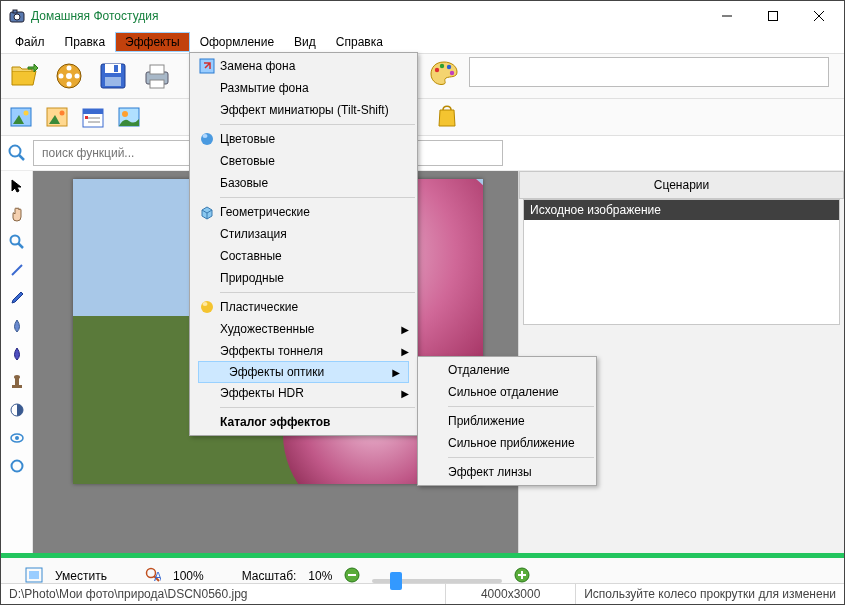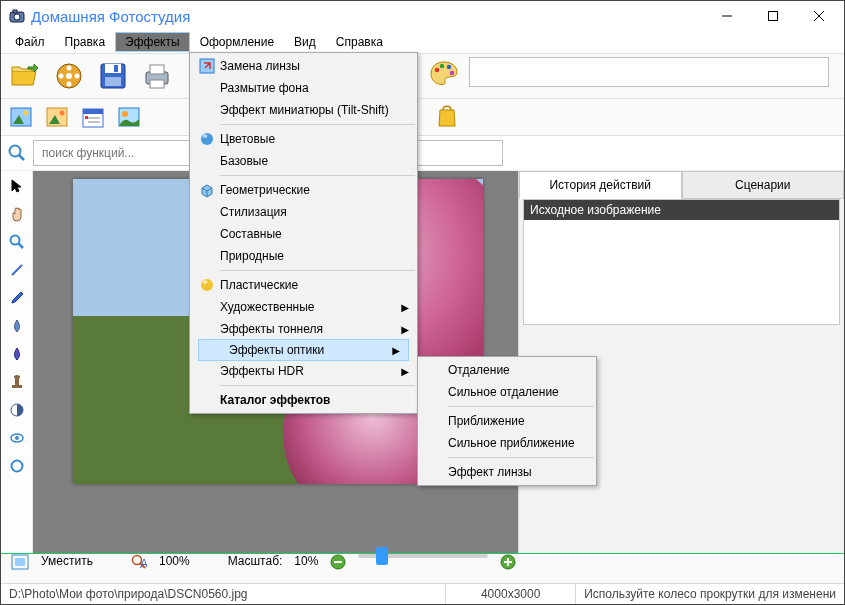--- a/index.html
+++ b/index.html
@@ -1,23 +1,23 @@
 <!DOCTYPE html>
 <html><head>
 <meta charset="utf-8">
 <style>
 * { box-sizing: border-box; margin: 0; padding: 0; font-family: "Segoe UI", Tahoma, sans-serif; font-size: 12px; }
 body { background: #fff; width: 845px; height: 605px; overflow: hidden; border: 1px solid #444; display: flex; flex-direction: column; }
 .titlebar { height: 30px; display: flex; align-items: center; padding: 0 2px 0 8px; background: #fff; }
 .titlebar .icon { width: 16px; height: 16px; margin-right: 6px; display:flex; align-items:center; justify-content:center;}
-.titlebar .title { flex: 1; font-size: 15px; color: #3b82f6; }
+.titlebar .title { flex: 1; font-size: 12px; color: #15803d; }
 .titlebar .win-btn { width: 46px; height: 30px; display:flex; align-items:center; justify-content:center; color:#000;}
 .menubar { height: 22px; display: flex; align-items: center; padding-left: 4px; background:#fff; }
 .menubar .mi { padding: 3px 10px; cursor: default; }
-.menubar .mi.opened { background: #737373; border:1px solid #99d1ff; padding:2px 9px;}
+.menubar .mi.opened { background: #c2410c; border:1px solid #99d1ff; padding:2px 9px;}
 .toolbar { border-top:1px solid #e0e0e0; border-bottom:1px solid #e0e0e0; background:#fafafa; padding:4px 6px; display:flex; gap:8px; }
 .tool-big { width:36px; height:36px; display:flex; align-items:center; justify-content:center; border:1px solid transparent; border-radius:3px;}
 .tool-row2 { background:#fafafa; border-bottom:1px solid #e0e0e0; padding:4px 6px; display:flex; gap:8px; }
 .tool-sm { width:28px; height:28px; display:flex; align-items:center; justify-content:center; border:1px solid transparent; border-radius:3px;}
 .search-row { display:flex; align-items:center; gap:6px; padding:4px 6px; border-bottom:1px solid #ececec;}
 .search-input { flex:0 0 470px; height:26px; border:1px solid #bcbcbc; background:#fff; padding:0 8px; color:#888; }
 .search-input input { border:none; outline:none; width:100%; height:100%; font-size:12px; color:#333; background:transparent;}
 .main { flex:1; display:flex; overflow:hidden; }
 .sidetools { width:32px; background:#fdfdfd; border-right:1px solid #e5e5e5; display:flex; flex-direction:column; align-items:center; padding-top:4px; gap:6px;}
 .side-btn { width:22px; height:22px; display:flex; align-items:center; justify-content:center; position:relative;}
@@ -25,21 +25,21 @@
 .photo { position:absolute; left:40px; top:8px; width:410px; height:305px; background:#fff; box-shadow:0 0 4px rgba(0,0,0,0.4);}
 .photo .img { width:100%; height:100%; background:linear-gradient(to bottom, #a8c8e8 0%, #a8c8e8 45%, #5a7a3a 45%, #5a7a3a 100%); position:relative; overflow:hidden;}
 .flower { position:absolute; right:-40px; top:-30px; width:260px; height:260px; border-radius:50%; background:radial-gradient(circle at 40% 40%, #e8b8d0, #d06898 40%, #a83868 70%);}
 .flower2 { position:absolute; right:20px; bottom:-40px; width:180px; height:180px; border-radius:50%; background:radial-gradient(circle at 50% 40%, #f0c0d8, #c05888 50%, #882850 80%);}
 .rightpanel { width:326px; background:#f2f2f2; border-left:1px solid #d8d8d8; display:flex; flex-direction:column;}
 .tabs { display:flex; height:28px; }
 .tab { flex:1; display:flex; align-items:center; justify-content:center; border:1px solid #c8c8c8; background:#ececec; cursor:default;}
 .tab.active { background:#fff; border-bottom-color:#fff;}
 .history { background:#fff; margin:0 4px 4px 4px; border:1px solid #c8c8c8; height:126px; overflow:auto;}
 .history-item { padding:3px 6px; background:#404040; color:#fff;}
-.bottombar { height:30px; border-top:1px solid #22c55e; background:#fafafa; display:flex; align-items:flex-start; gap:12px; padding:0 10px;}
+.bottombar { height:30px; border-top:5px solid #22c55e; background:#fafafa; display:flex; align-items:flex-end; gap:12px; padding:0 24px;}
 .statusbar { height:21px; border-top:1px solid #d8d8d8; display:flex; align-items:center; font-size:11px; color:#444;}
 .statusbar .seg { padding:0 8px; border-right:1px solid #d8d8d8; height:100%; display:flex; align-items:center;}
 .statusbar .seg.grow { flex:1; }
 .dropdown { position:absolute; left:189px; top:52px; width:229px; background:#f2f2f2; border:1px solid #a8a8a8; box-shadow:2px 2px 4px rgba(0,0,0,0.25); padding:2px 0; z-index:100;}
 .dd-item { display:flex; align-items:center; height:22px; padding:0 28px 0 4px; position:relative;}
 .dd-item .ico { width:26px; display:flex; justify-content:center;}
 .dd-item.hl { background:#cde8ff; border:1px solid #99d1ff; margin:-1px 8px;}
 .dd-item.bold span.lbl { font-weight:bold; }
 .dd-item .arrow { position:absolute; right:8px; font-size:10px; color:#000;}
 .dd-sep { height:1px; background:#d0d0d0; margin:3px 2px 3px 30px;}
@@ -271,21 +271,20 @@
   <div class="canvas">
     <div class="photo">
       <div class="img">
           <div class="flower"></div>
           <div class="flower2"></div>
         </div>
     </div>
   </div>
   <div class="rightpanel">
     <div class="tabs">
-      <div class="tab active">История действий</div>
       <div class="tab">Сценарии</div>
     </div>
     <div class="history">
       <div class="history-item">Исходное изображение</div>
     </div>
   </div>
 </div>
 
 <div class="bottombar">
   <span>
@@ -332,39 +331,43 @@
 </div>
 
 <div class="dropdown" id="dropdown">
     <div class="dd-item">
       <span class="ico">
         <svg width="16" height="16">
           <rect x="1" y="1" width="14" height="14" fill="#9acdff" stroke="#2a7ad0"></rect>
           <path d="M5 5 L 11 5 L 11 11 M 11 5 L 6 10" stroke="#d03030" fill="none" stroke-width="1.5"></path>
         </svg>
       </span>
-      <span class="lbl">Замена линзы</span>
+      <span class="lbl">Замена фона</span>
     </div>
     <div class="dd-item">
       <span class="ico"></span>
       <span class="lbl">Размытие фона</span>
     </div>
     <div class="dd-item">
       <span class="ico"></span>
       <span class="lbl">Эффект миниатюры (Tilt-Shift)</span>
     </div>
     <div class="dd-sep"></div>
     <div class="dd-item">
       <span class="ico">
         <svg width="16" height="16">
           <circle cx="8" cy="8" r="6" fill="#4a9ae0"></circle>
           <ellipse cx="6" cy="5" rx="2.5" ry="2" fill="#b0d8ff"></ellipse>
         </svg>
       </span>
       <span class="lbl">Цветовые</span>
+    </div>
+    <div class="dd-item">
+      <span class="ico"></span>
+      <span class="lbl">Световые</span>
     </div>
     <div class="dd-item">
       <span class="ico"></span>
       <span class="lbl">Базовые</span>
     </div>
     <div class="dd-sep"></div>
     <div class="dd-item">
       <span class="ico">
         <svg width="16" height="16">
           <path d="M3 6 L 8 3 L 13 6 L 13 12 L 8 15 L 3 12 Z" fill="#8ac8f0" stroke="#3a7ab0"></path>

